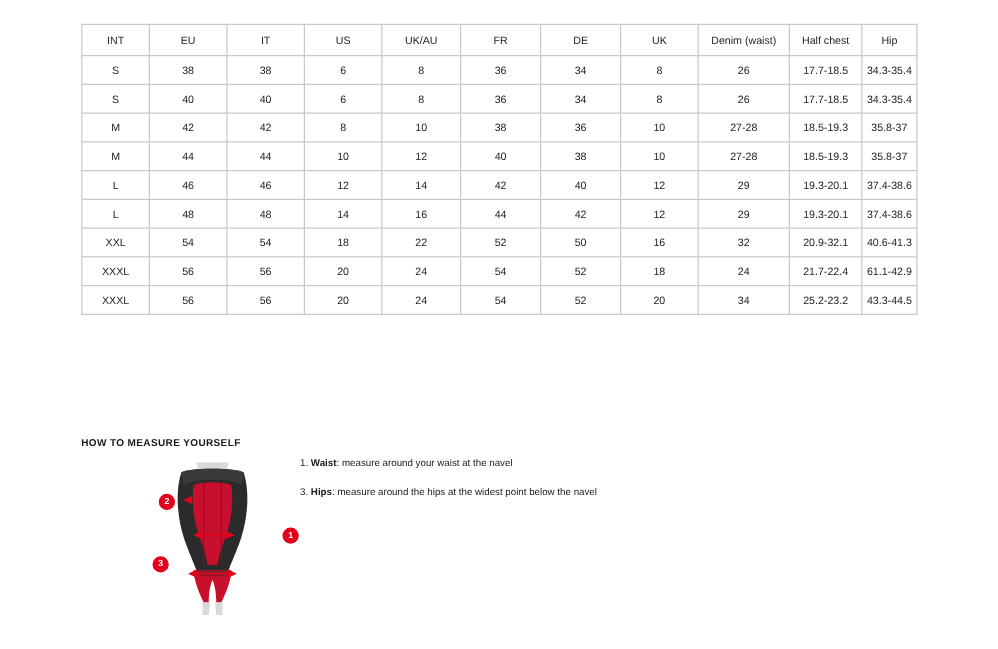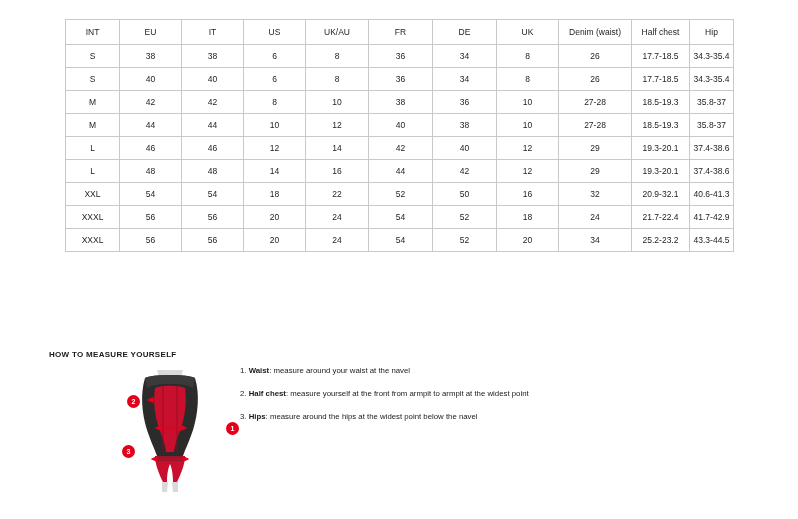--- a/index.html
+++ b/index.html
@@ -58,21 +58,21 @@
   col.c5 { width: 64px; }
   col.c6 { width: 64px; }
   col.c7 { width: 62px; }
   col.c8 { width: 73px; }
   col.c9 { width: 58px; }
   col.c10 { width: 44px; }
 
   
   .measure-title {
     position: absolute;
-    left: 49px;
+    left: 65px;
     top: 350px;
     font-size: 8px;
     font-weight: bold;
     letter-spacing: 0.3px;
     color: #1a1a1a;
   }
   .measure-body {
     position: absolute;
     left: 65px;
     top: 364px;
@@ -245,21 +245,21 @@
           <td>XXXL</td>
           <td>56</td>
           <td>56</td>
           <td>20</td>
           <td>24</td>
           <td>54</td>
           <td>52</td>
           <td>18</td>
           <td>24</td>
           <td>21.7-22.4</td>
-          <td>41.7-42.9</td>
+          <td>61.1-42.9</td>
         </tr>
         <tr>
           <td>XXXL</td>
           <td>56</td>
           <td>56</td>
           <td>20</td>
           <td>24</td>
           <td>54</td>
           <td>52</td>
           <td>20</td>
@@ -326,23 +326,19 @@
       <div class="bullet" style="left: 22px; top: 31px;">2</div>
       <div class="bullet" style="left: 17px; top: 81px;">3</div>
     </div>
 
     <div class="instructions">
       <p>
         <span>1.</span>
         <b>Waist</b><span>: measure around your waist at the navel</span>
       </p>
       <p>
-        <span>2.</span>
-        <b>Half chest</b><span>: measure yourself at the front from armpit to armpit at the widest point</span>
-      </p>
-      <p>
         <span>3.</span>
         <b>Hips</b><span>: measure around the hips at the widest point below the navel</span>
       </p>
     </div>
 
   </div>
 </div>
 
 </body></html>

